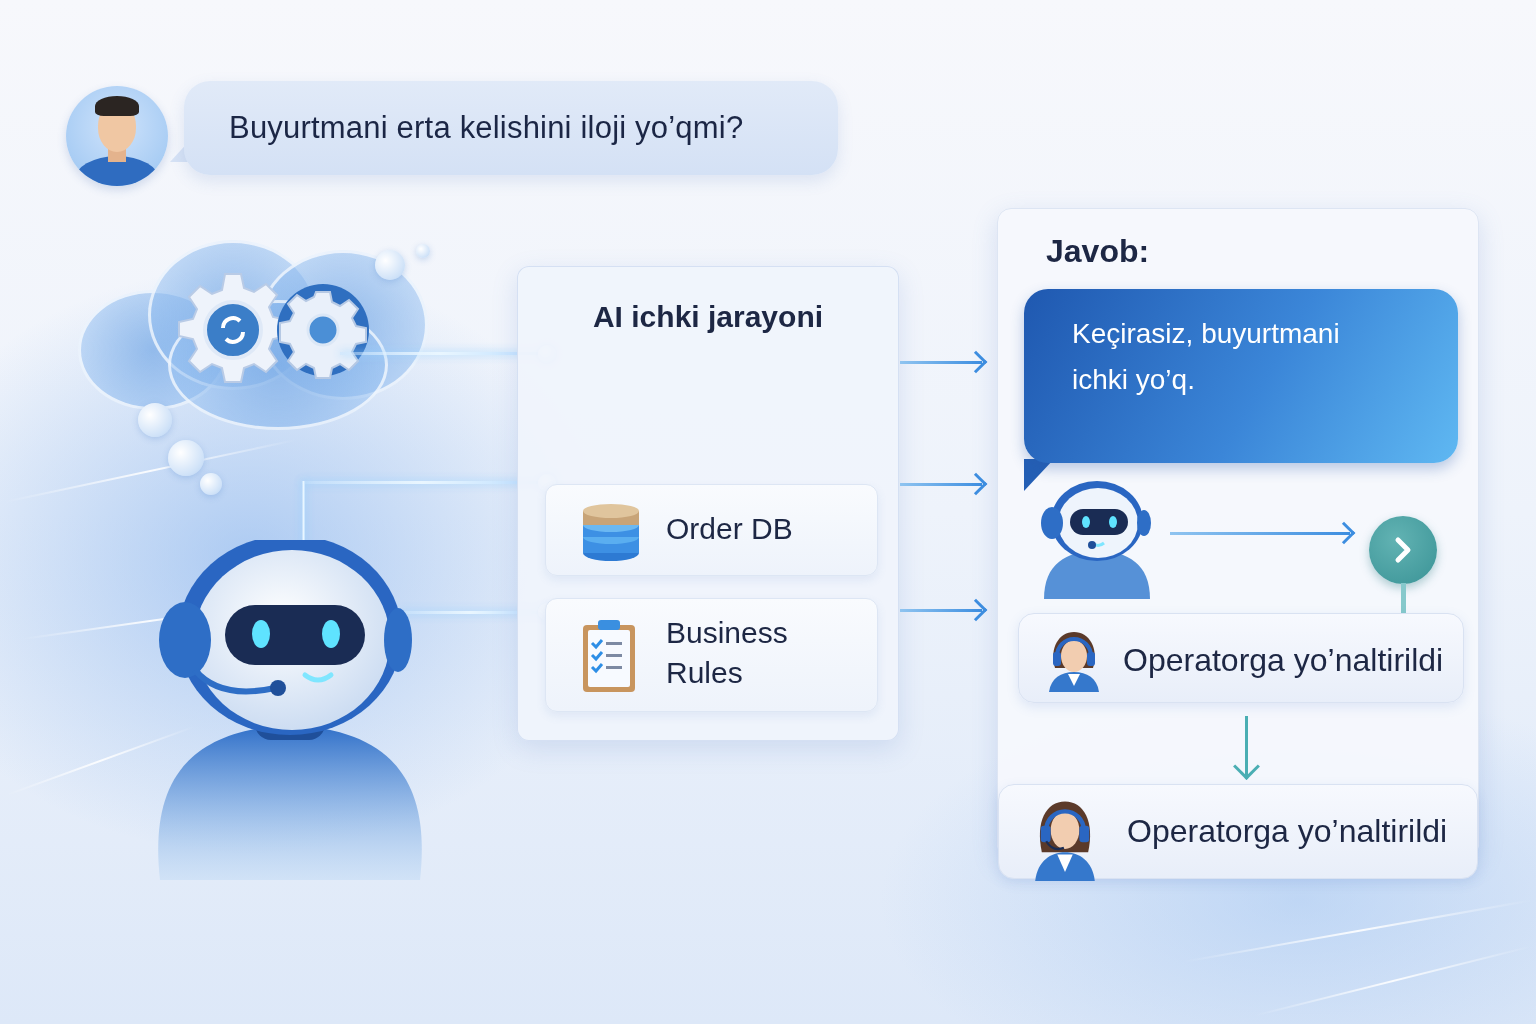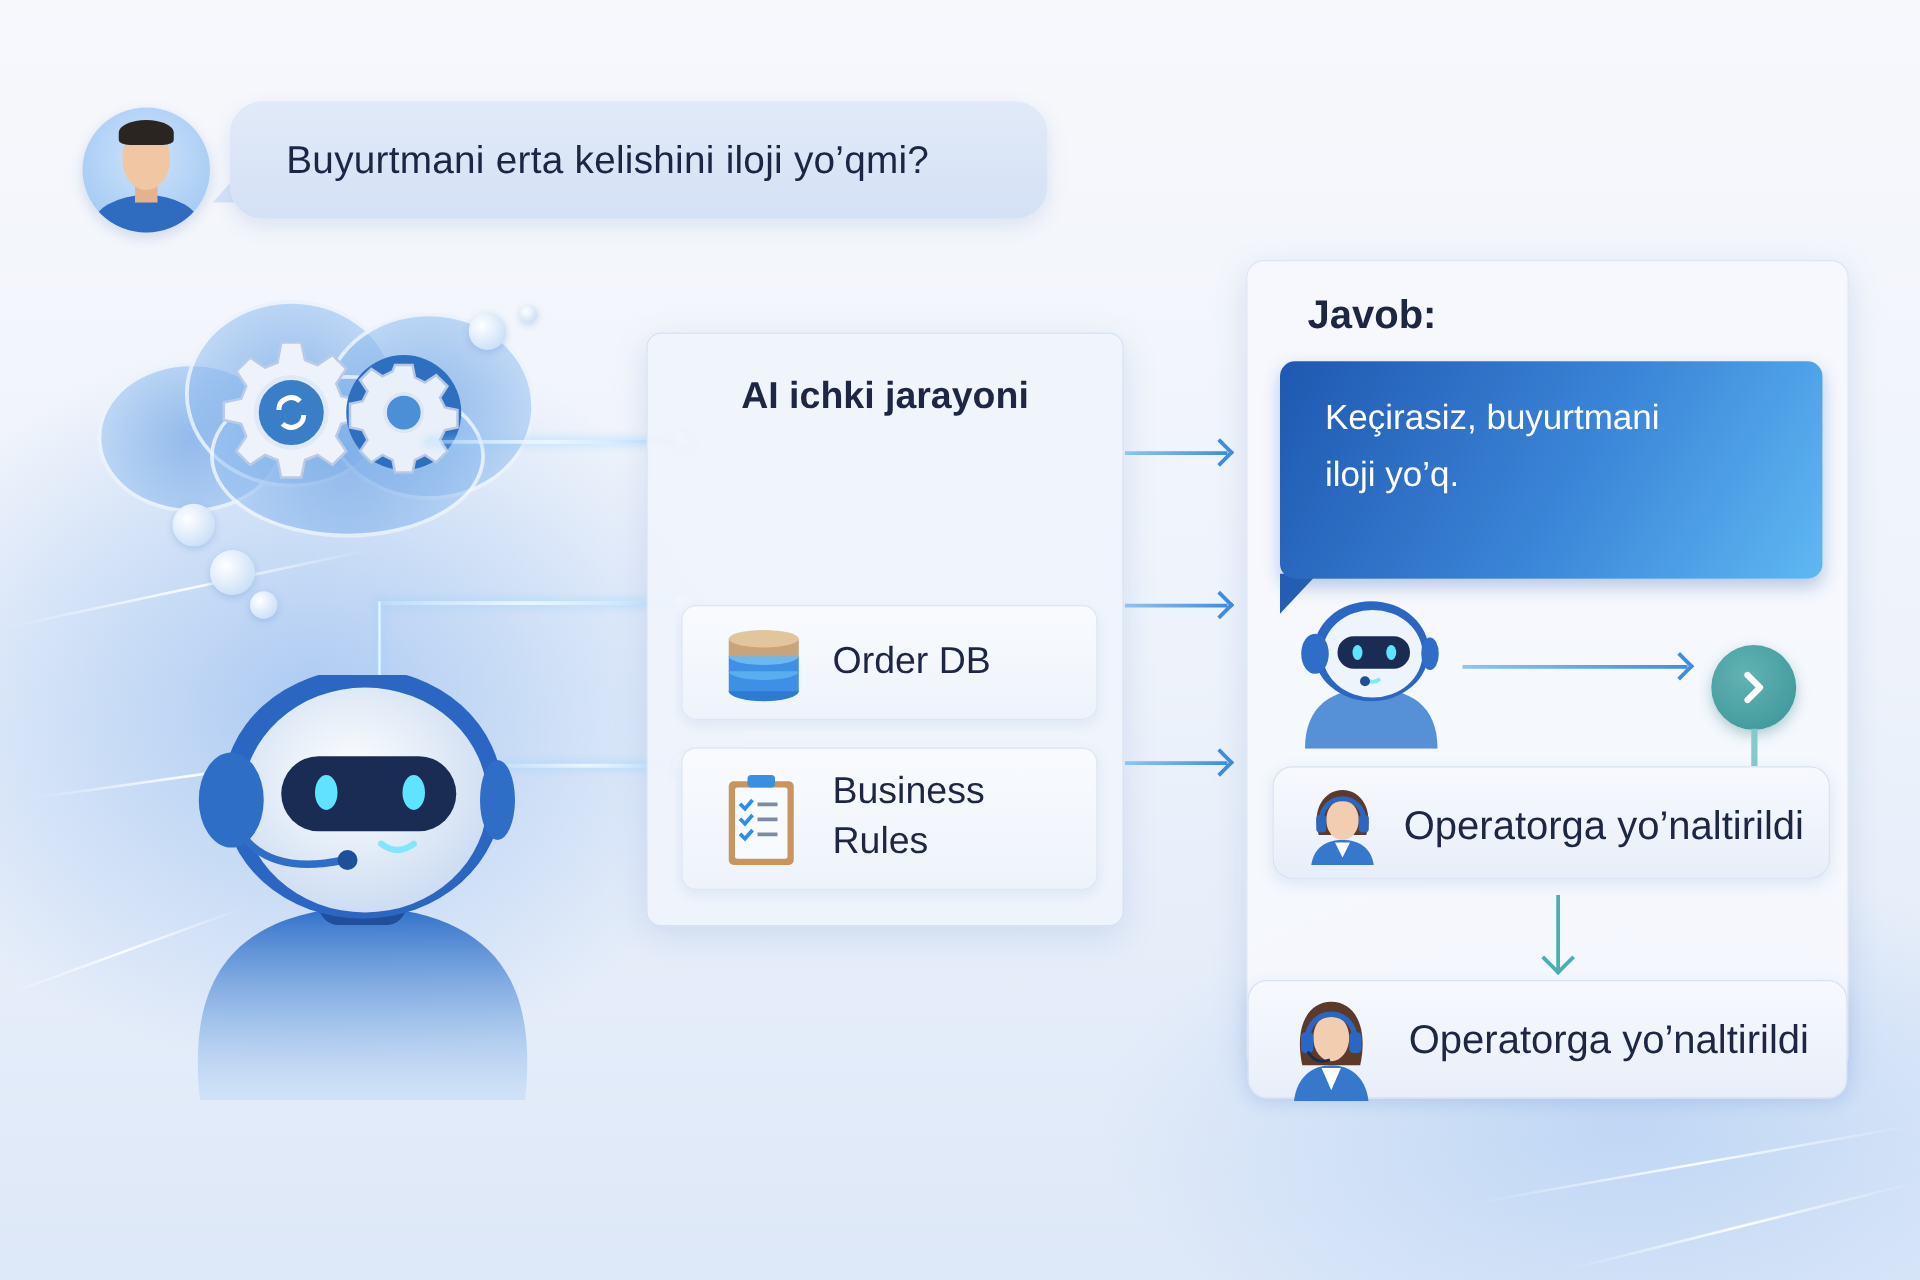--- a/index.html
+++ b/index.html
@@ -85,24 +85,24 @@
 
   
   .answer-panel {
     left: 997px; top: 208px; width: 482px; height: 650px; border-radius: 14px;
     background: rgba(246,248,253,0.95);
     border: 1px solid #dde5f3;
     box-shadow: 0 8px 26px rgba(90,130,200,0.2);
   }
   .answer-title { position: absolute; left: 48px; top: 24px; font-size: 32px; font-weight: bold; color: #1d2744; }
   .answer-bubble {
-    position: absolute; left: 26px; top: 80px; width: 434px; height: 174px; border-radius: 12px;
+    position: absolute; left: 26px; top: 80px; width: 434px; height: 174px; border-radius: 24px;
     background: linear-gradient(120deg, #1f58b0 0%, #3b86d8 55%, #5fb8f2 100%);
     box-shadow: 0 6px 14px rgba(40,90,170,0.3);
-    padding: 22px 36px; color: #ffffff; font-size: 28px; line-height: 46px;
+    padding: 22px 48px; color: #ffffff; font-size: 28px; line-height: 46px;
   }
   .answer-tail { position: absolute; left: 26px; top: 250px; width: 0; height: 0;
     border-top: 32px solid #245fb5; border-right: 30px solid transparent; }
 
   .mini-robot { position: absolute; left: 38px; top: 270px; width: 122px; height: 120px; }
 
   .teal-btn { position: absolute; left: 371px; top: 307px; width: 68px; height: 68px; border-radius: 50%;
     background: radial-gradient(circle at 40% 35%, #62b3b3, #3a9396); box-shadow: 0 4px 10px rgba(40,120,130,0.35);
     display: flex; align-items: center; justify-content: center; }
   .teal-stem { position: absolute; left: 403px; top: 374px; width: 5px; height: 30px; background: #86c9cc; }
@@ -234,21 +234,21 @@
 
 <div class="flow-arrow" style="left:900px;top:361px;width:82px;"></div>
 <div class="flow-arrow" style="left:900px;top:483px;width:82px;"></div>
 <div class="flow-arrow" style="left:900px;top:609px;width:82px;"></div>
 
 <div class="abs answer-panel">
   <div class="answer-title">Javob:</div>
   <div class="answer-tail"></div>
   <div class="answer-bubble">
     <div>Keçirasiz, buyurtmani</div>
-    <div>iloji yo’q.</div>
+    <div>ichki yo’q.</div>
   </div>
 
   <svg class="mini-robot" viewBox="0 0 122 120">
     <path d="M8 120 C8 85 30 72 61 72 C92 72 114 85 114 120 Z" fill="#3a7fd0" opacity="0.85"></path>
     <ellipse cx="61" cy="42" rx="46" ry="40" fill="#2a66c2"></ellipse>
     <ellipse cx="62" cy="44" rx="40" ry="35" fill="#eef4fc"></ellipse>
     <rect x="34" y="30" width="58" height="26" rx="13" fill="#1a2c54"></rect>
     <ellipse cx="50" cy="43" rx="4" ry="6" fill="#5fe3ff"></ellipse>
     <ellipse cx="77" cy="43" rx="4" ry="6" fill="#5fe3ff"></ellipse>
     <path d="M56 64 q6 5 12 0" stroke="#7fe6ff" stroke-width="3" fill="none"></path>

